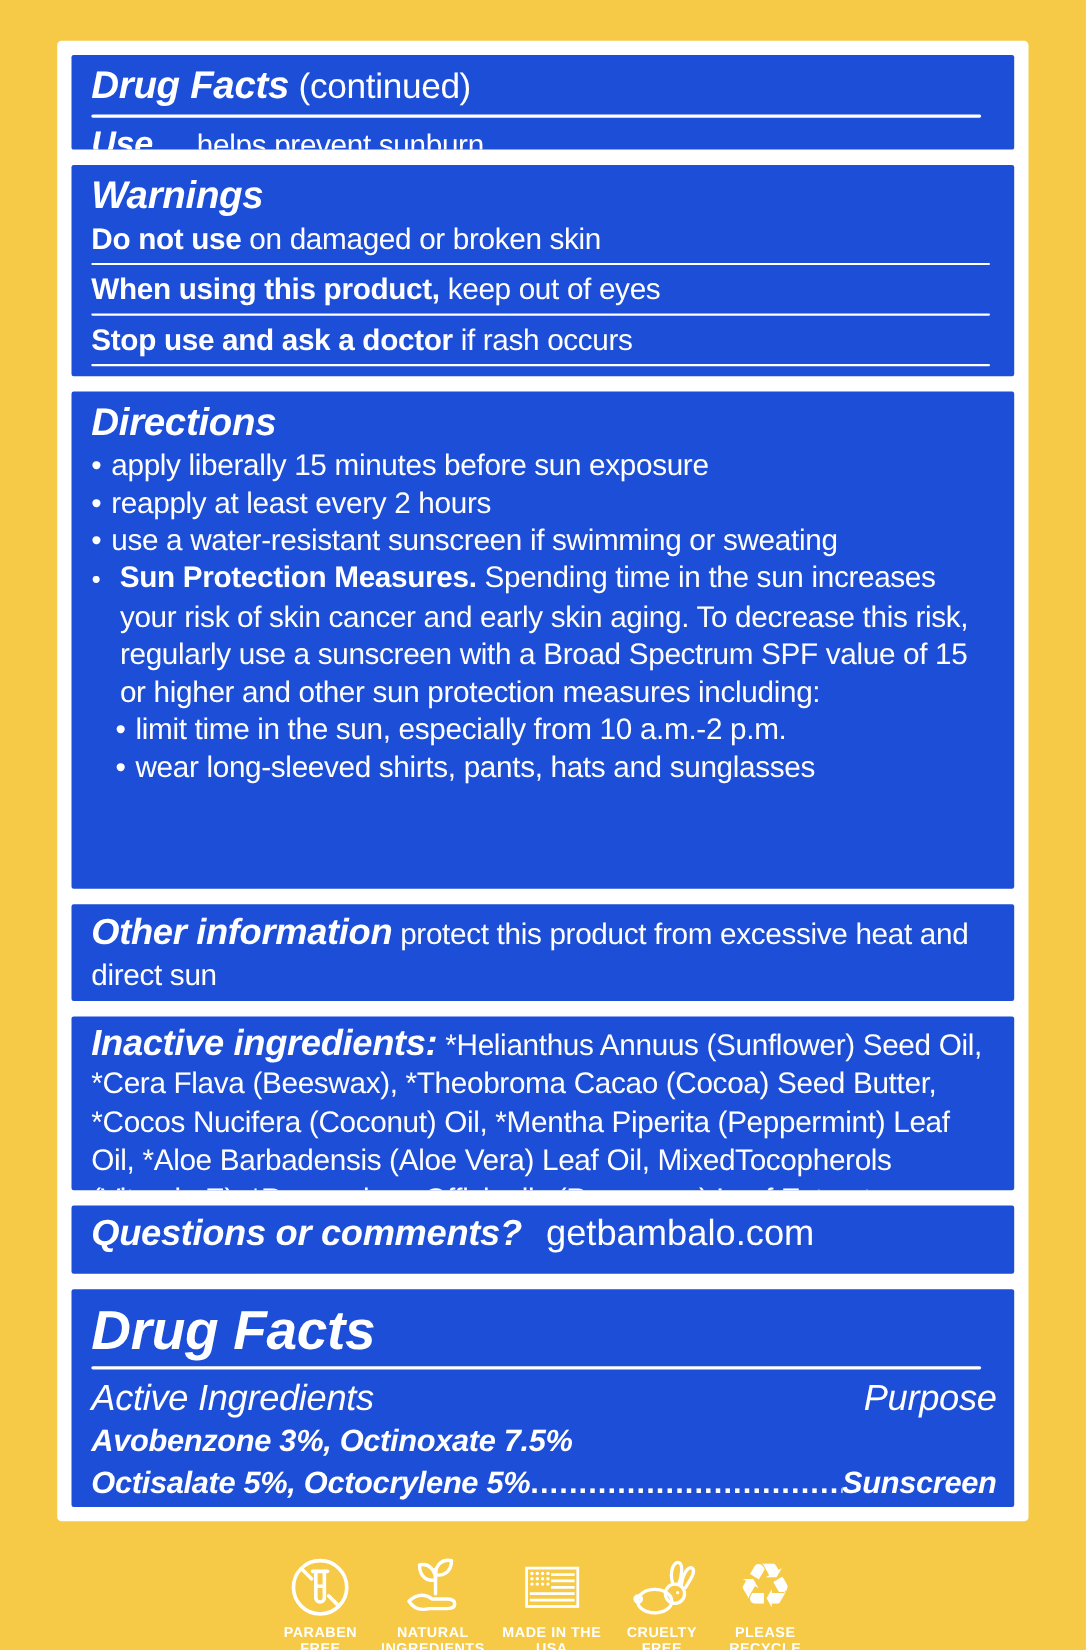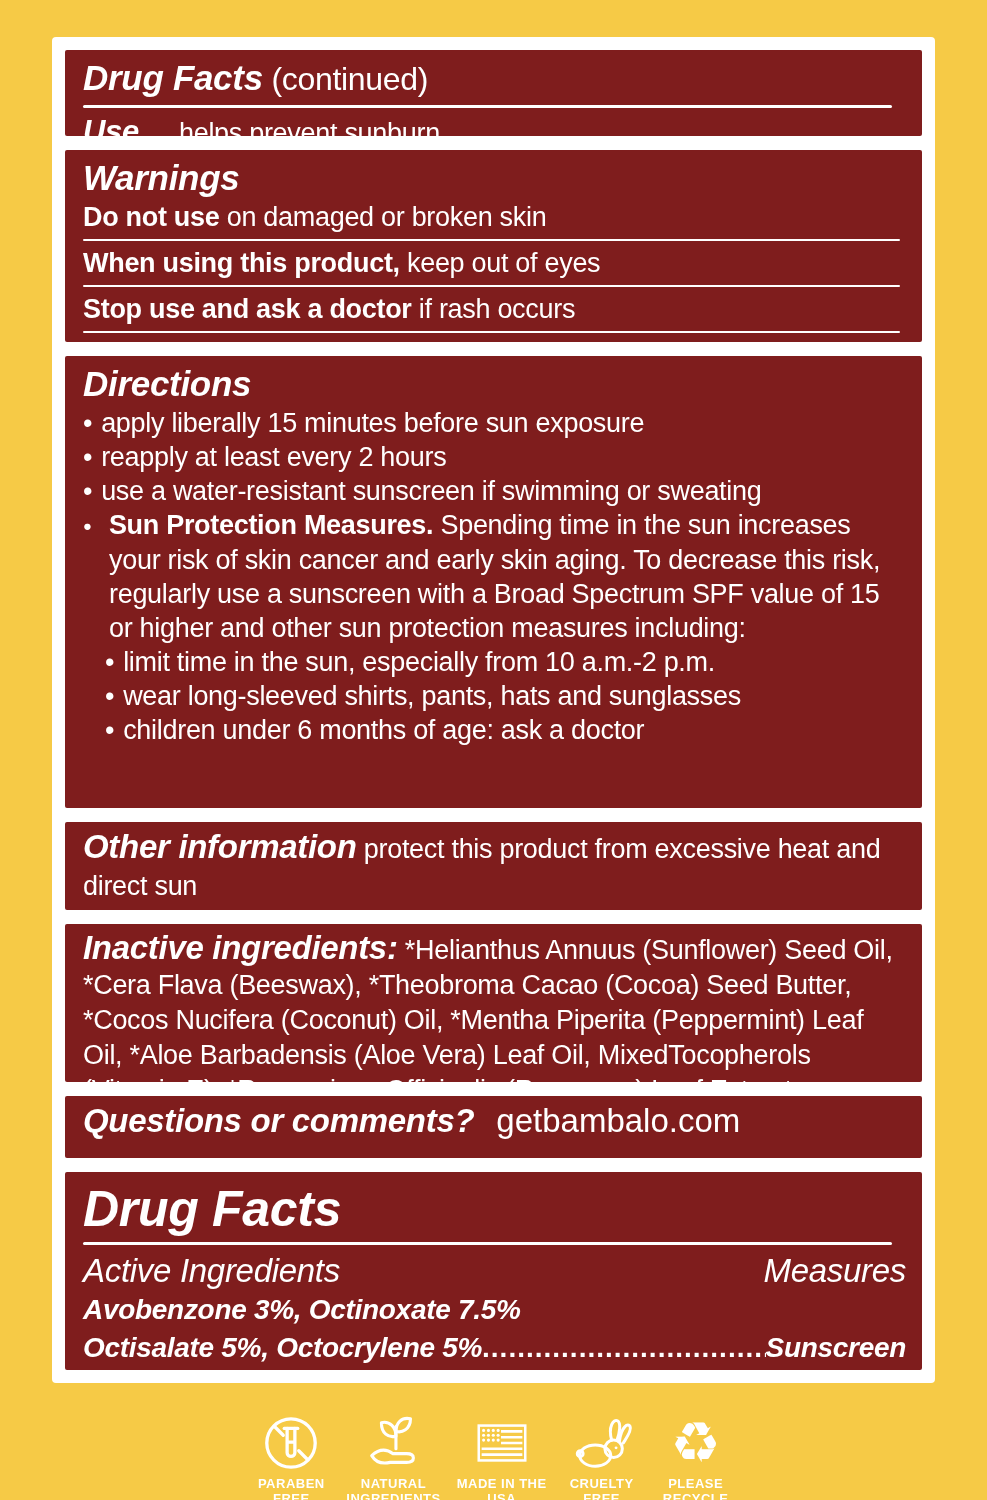--- a/index.html
+++ b/index.html
@@ -16,21 +16,21 @@
     left: 52px; top: 37px; right: 52px;
     background: #FFFFFF;
     border-radius: 4px;
     padding: 13px;
     display: flex;
     flex-direction: column;
     gap: 14px;
     box-sizing: border-box;
   }
   .panel {
-    background: #7f1d1d;
+    background: #1d4ed8;
     border-radius: 2px;
     padding: 6px 16px 6px 18px;
     overflow: hidden;
     box-sizing: border-box;
     letter-spacing: -0.3px;
   }
   .rule {
     height: 3px;
     background: #FFFFFF;
     border-radius: 2px;
@@ -174,21 +174,20 @@
     <div class="h-big">Directions</div>
     <div class="bullet">apply liberally 15 minutes before sun exposure</div>
     <div class="bullet">reapply at least every 2 hours</div>
     <div class="bullet">use a water-resistant sunscreen if swimming or sweating</div>
     <div class="bullet-big">
       <span class="bold">Sun Protection Measures.</span><span> Spending time in the sun increases your risk of skin cancer and early skin aging. To decrease this risk, regularly use a sunscreen with a Broad Spectrum SPF value of 15 or higher and other sun protection measures including:</span>
     </div>
     <div class="sub-bullets">
       <div class="bullet">limit time in the sun, especially from 10 a.m.-2 p.m.</div>
       <div class="bullet">wear long-sleeved shirts, pants, hats and sunglasses</div>
-      <div class="bullet">children under 6 months of age: ask a doctor</div>
     </div>
   </section>
 
   <section class="panel p4">
     <p>
       <span class="h-inline">Other information</span><span> protect this product from excessive heat and direct sun</span>
     </p>
   </section>
 
   <section class="panel p5">
@@ -200,21 +199,21 @@
   <section class="panel p6">
     <span class="q-title">Questions or comments?</span>
     <span class="q-url">getbambalo.com</span>
   </section>
 
   <section class="panel p7">
     <div class="df-title">Drug Facts</div>
     <div class="rule"></div>
     <div class="cols">
       <span>Active Ingredients</span>
-      <span>Measures</span>
+      <span>Purpose</span>
     </div>
     <div class="ai-line">Avobenzone 3%, Octinoxate 7.5%</div>
     <div class="leader-row">
       <span>Octisalate 5%, Octocrylene 5% </span>
       <span class="leader-dots">................................................................</span>
       <span>Sunscreen</span>
     </div>
   </section>
 
 </div>

